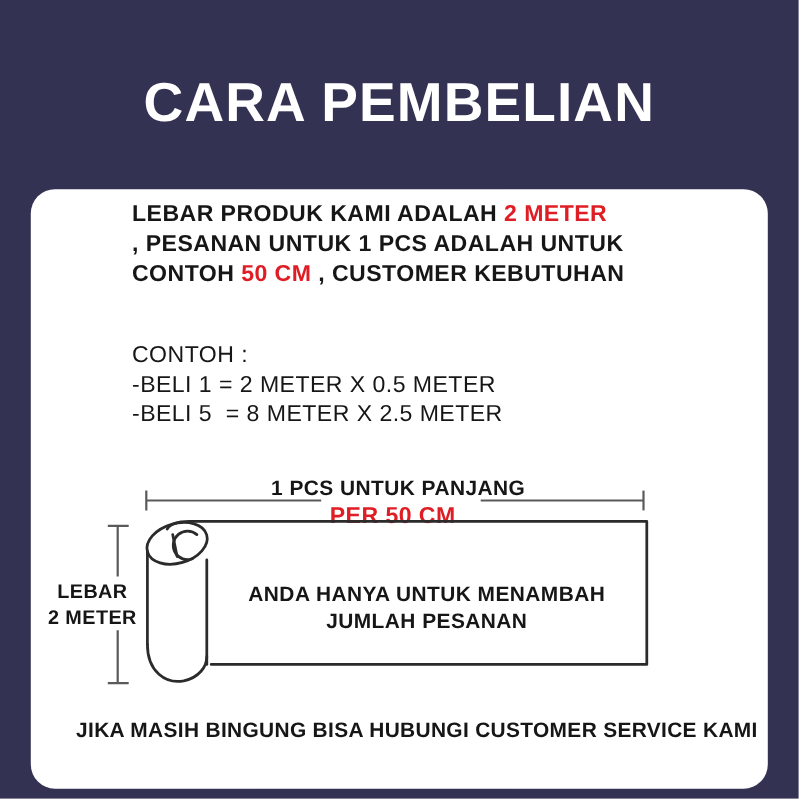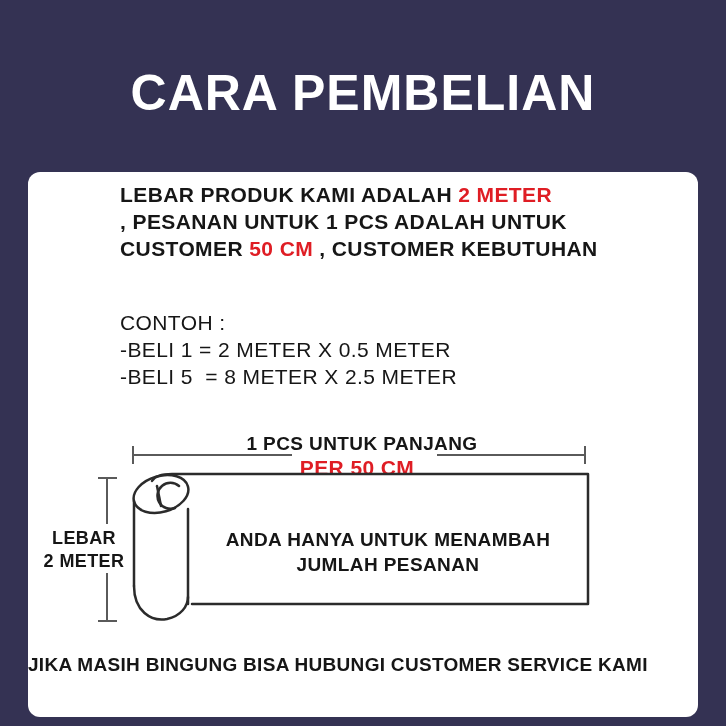--- a/index.html
+++ b/index.html
@@ -14,41 +14,42 @@
   .page-title {
     position: absolute; top: 60px; left: 0; width: 726px;
     margin: 0; text-align: center;
     color: #ffffff; font-size: 50px; font-weight: 800;
     letter-spacing: 1px; line-height: 66px;
   }
 
   .card {
     position: absolute; left: 28px; top: 172px;
     width: 670px; height: 545px;
-    background: #ffffff; border-radius: 12px;
+    background: #ffffff; border-radius: 22px;
   }
 
   .intro {
     position: absolute; left: 92px; top: 9px;
     font-size: 21px; font-weight: 800; color: #161616;
     line-height: 27px; letter-spacing: 0.4px;
   }
   .red { color: #df1d24; }
 
   .example {
     position: absolute; left: 92px; top: 137px;
     font-size: 21px; font-weight: 400; color: #161616;
     line-height: 27px; letter-spacing: 0.4px;
   }
   .example div { white-space: pre; }
 
   .diagram-svg { position: absolute; left: 0; top: 0; }
 
   .footer {
-    position: absolute; left: 0; top: 480px; width: 670px;
+    position: absolute; left: 16px; top: 480px; width: 670px;
+    text-align: center;
     font-size: 19px; font-weight: 800; color: #161616;
     line-height: 25px; letter-spacing: 0.3px;
   }
 
   svg text {
     font-family: "Liberation Sans", sans-serif;
     font-weight: 800;
     fill: #161616;
     letter-spacing: 0.4px;
   }
@@ -61,21 +62,21 @@
 
 <div class="stage">
 
   <h1 class="page-title">CARA PEMBELIAN</h1>
 
   <div class="card">
 
     <div class="intro">
       <div><span>LEBAR PRODUK KAMI ADALAH </span><span class="red">2 METER</span></div>
       <div>, PESANAN UNTUK 1 PCS ADALAH UNTUK</div>
-      <div><span>CUSTOMER </span><span class="red">50 CM</span><span> , CUSTOMER KEBUTUHAN</span></div>
+      <div><span>CONTOH </span><span class="red">50 CM</span><span> , CUSTOMER KEBUTUHAN</span></div>
     </div>
 
     <div class="example">
       <div>CONTOH :</div>
       <div>-BELI 1 = 2 METER X 0.5 METER</div>
       <div>-BELI 5  = 8 METER X 2.5 METER</div>
     </div>
 
     <svg class="diagram-svg" width="670" height="545" viewBox="28 172 670 545">
 

